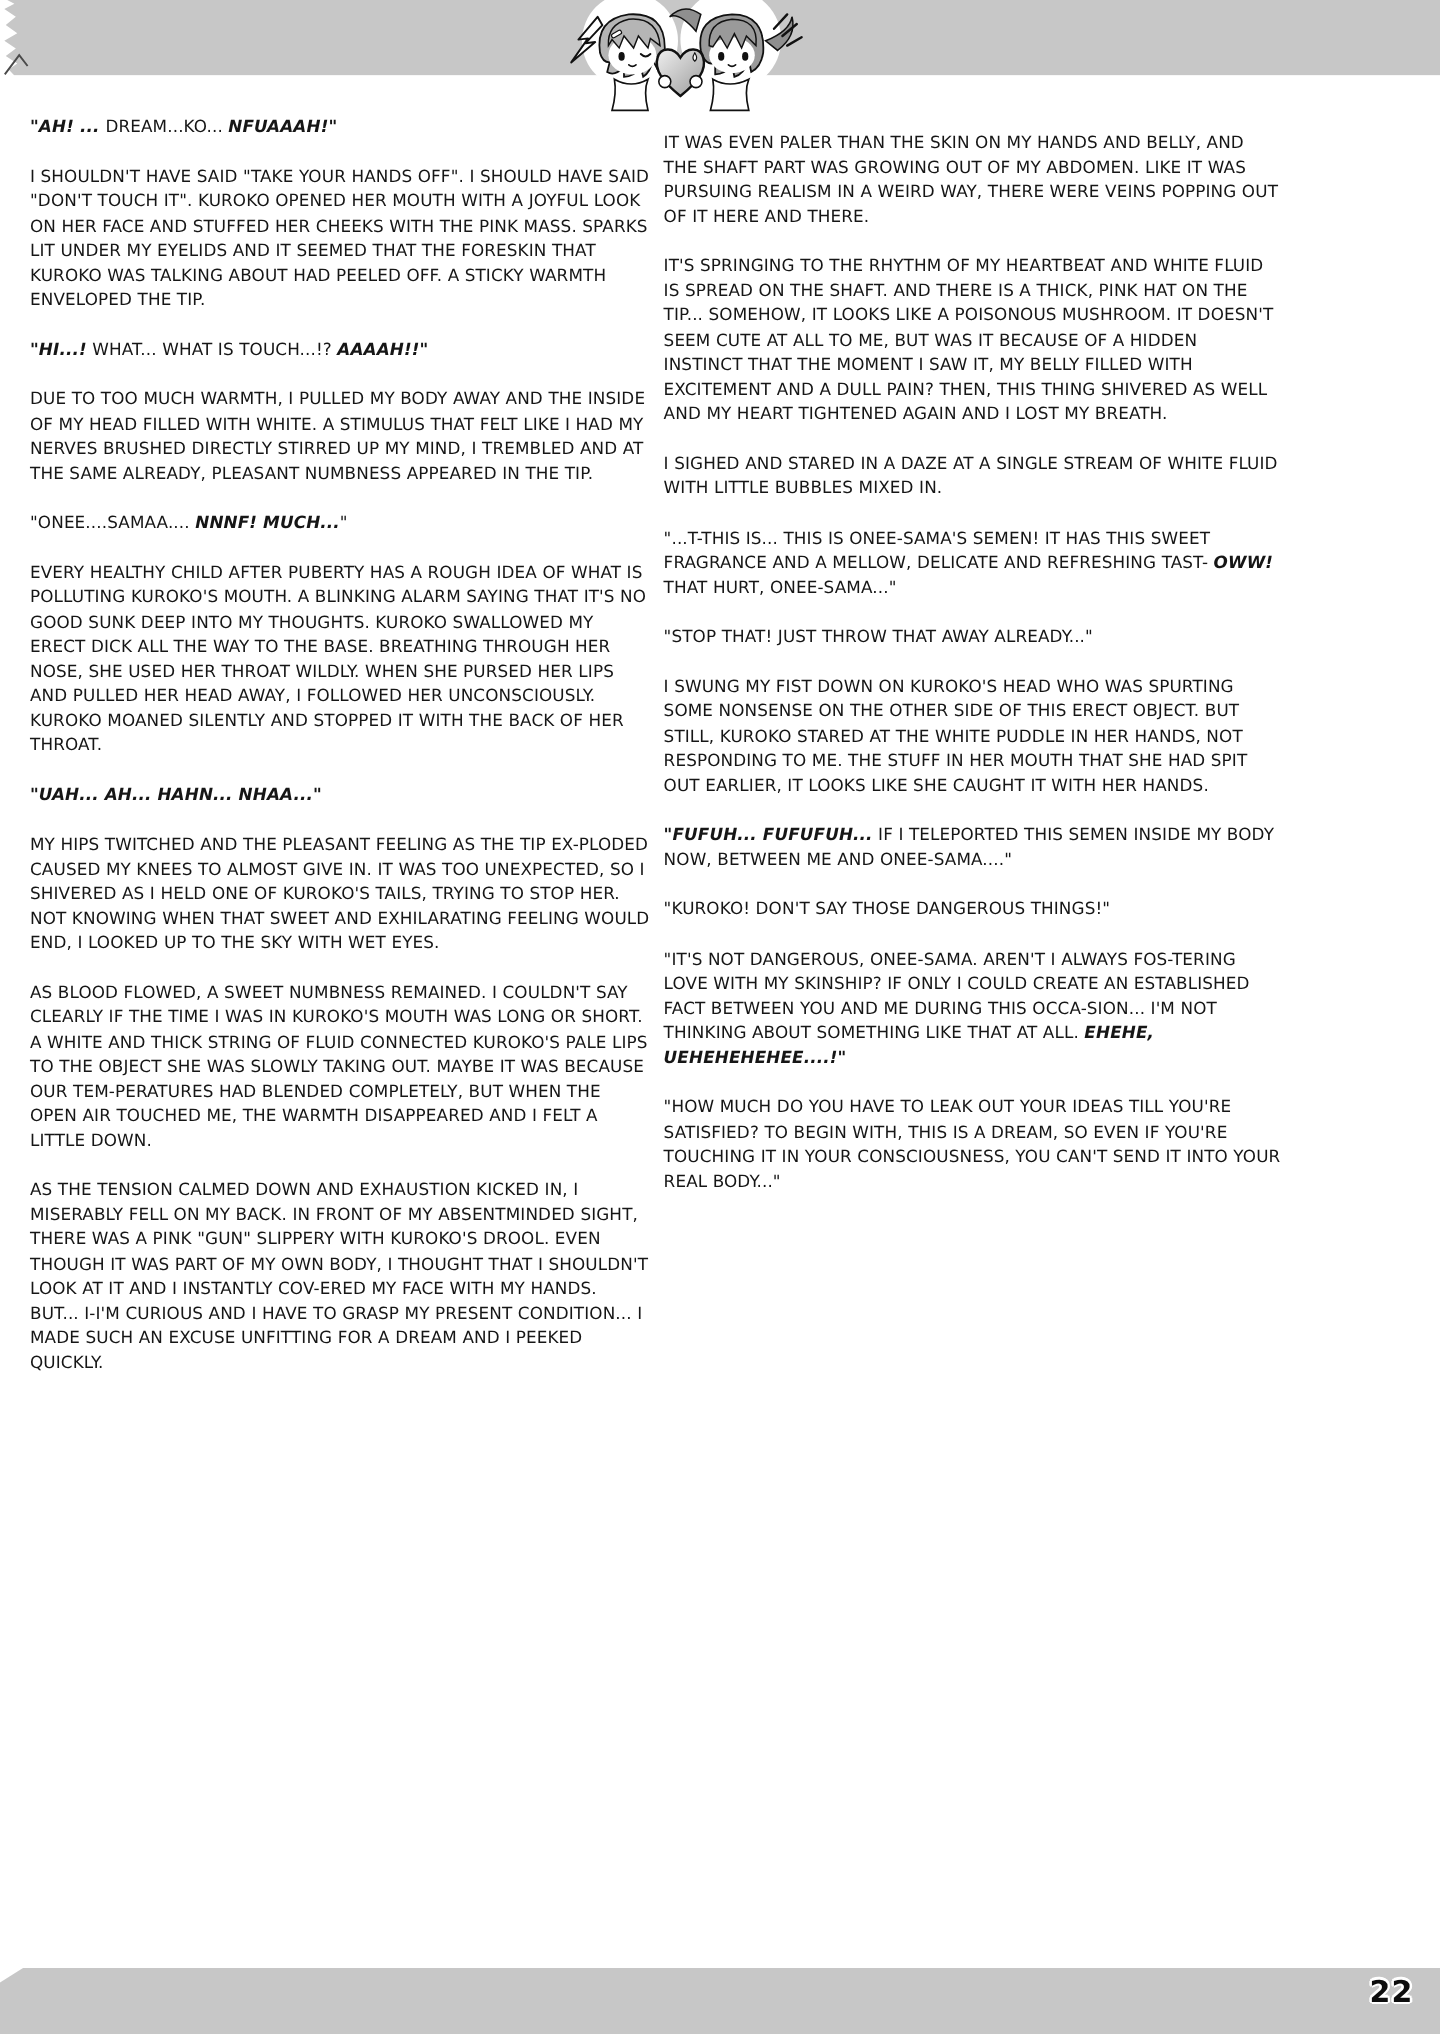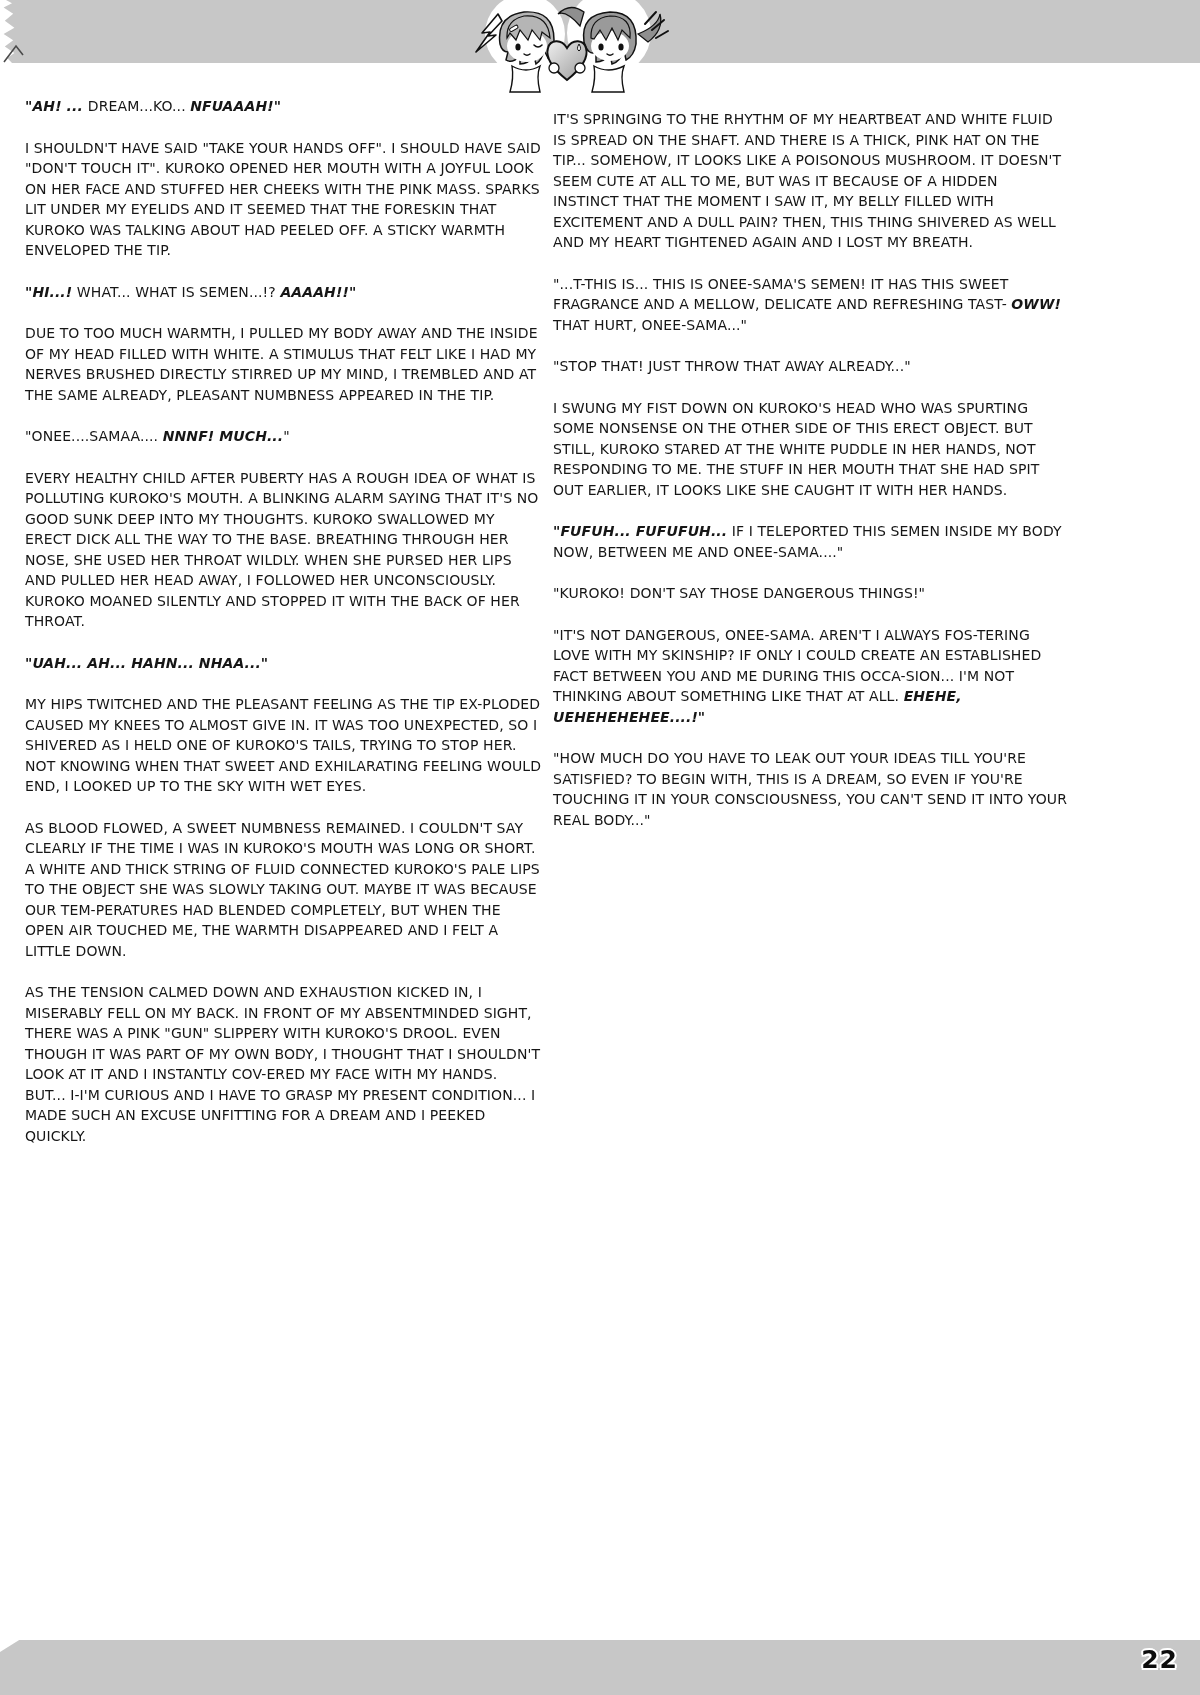--- a/index.html
+++ b/index.html
@@ -117,31 +117,33 @@
     <path d="M117 44 q3 5 0 7 q-3 -2 0 -7 Z" fill="#ffffff" stroke="#111" stroke-width="1"></path>
     <circle cx="92" cy="68" r="5" fill="#ffffff" stroke="#111" stroke-width="1.3"></circle>
     <circle cx="118" cy="68" r="5" fill="#ffffff" stroke="#111" stroke-width="1.3"></circle>
 
     <path d="M183 24 L194 12 M190 30 L202 20 M194 38 L206 31" stroke="#111" stroke-width="2" stroke-linecap="round" fill="none"></path>
   </svg>
 
   <div class="col col-left" id="col-left">
       <p class="para"><span class="em">"AH! ... </span><span>DREAM...KO... </span><span class="em">NFUAAAH!"</span></p>
       <p class="para"><span>I SHOULDN'T HAVE SAID "TAKE YOUR HANDS OFF". I SHOULD HAVE SAID "DON'T TOUCH IT". KUROKO OPENED HER MOUTH WITH A JOYFUL LOOK ON HER FACE AND STUFFED HER CHEEKS WITH THE PINK MASS. SPARKS LIT UNDER MY EYELIDS AND IT SEEMED THAT THE FORESKIN THAT KUROKO WAS TALKING ABOUT HAD PEELED OFF. A STICKY WARMTH ENVELOPED THE TIP.</span></p>
-      <p class="para"><span class="em">"HI...!</span><span> WHAT... WHAT IS SEMEN...!? </span><span class="em">AAAAH!!"</span></p>
+      <p class="para"><span class="em">"HI...!</span><span> WHAT... WHAT IS TOUCH...!? </span><span class="em">AAAAH!!"</span></p>
       <p class="para"><span>DUE TO TOO MUCH WARMTH, I PULLED MY BODY AWAY AND THE INSIDE OF MY HEAD FILLED WITH WHITE. A STIMULUS THAT FELT LIKE I HAD MY NERVES BRUSHED DIRECTLY STIRRED UP MY MIND, I TREMBLED AND AT THE SAME ALREADY, PLEASANT NUMBNESS APPEARED IN THE TIP.</span></p>
       <p class="para"><span>"ONEE....SAMAA.... </span><span class="em">NNNF! MUCH...</span><span>"</span></p>
       <p class="para"><span>EVERY HEALTHY CHILD AFTER PUBERTY HAS A ROUGH IDEA OF WHAT IS POLLUTING KUROKO'S MOUTH. A BLINKING ALARM SAYING THAT IT'S NO GOOD SUNK DEEP INTO MY THOUGHTS. KUROKO SWALLOWED MY ERECT DICK ALL THE WAY TO THE BASE. BREATHING THROUGH HER NOSE, SHE USED HER THROAT WILDLY. WHEN SHE PURSED HER LIPS AND PULLED HER HEAD AWAY, I FOLLOWED HER UNCONSCIOUSLY. KUROKO MOANED SILENTLY AND STOPPED IT WITH THE BACK OF HER THROAT.</span></p>
       <p class="para"><span class="em">"UAH... AH... HAHN... NHAA..."</span></p>
       <p class="para"><span>MY HIPS TWITCHED AND THE PLEASANT FEELING AS THE TIP EX-PLODED CAUSED MY KNEES TO ALMOST GIVE IN. IT WAS TOO UNEXPECTED, SO I SHIVERED AS I HELD ONE OF KUROKO'S TAILS, TRYING TO STOP HER. NOT KNOWING WHEN THAT SWEET AND EXHILARATING FEELING WOULD END, I LOOKED UP TO THE SKY WITH WET EYES.</span></p>
       <p class="para"><span>AS BLOOD FLOWED, A SWEET NUMBNESS REMAINED. I COULDN'T SAY CLEARLY IF THE TIME I WAS IN KUROKO'S MOUTH WAS LONG OR SHORT. A WHITE AND THICK STRING OF FLUID CONNECTED KUROKO'S PALE LIPS TO THE OBJECT SHE WAS SLOWLY TAKING OUT. MAYBE IT WAS BECAUSE OUR TEM-PERATURES HAD BLENDED COMPLETELY, BUT WHEN THE OPEN AIR TOUCHED ME, THE WARMTH DISAPPEARED AND I FELT A LITTLE DOWN.</span></p>
       <p class="para"><span>AS THE TENSION CALMED DOWN AND EXHAUSTION KICKED IN, I MISERABLY FELL ON MY BACK. IN FRONT OF MY ABSENTMINDED SIGHT, THERE WAS A PINK "GUN" SLIPPERY WITH KUROKO'S DROOL. EVEN THOUGH IT WAS PART OF MY OWN BODY, I THOUGHT THAT I SHOULDN'T LOOK AT IT AND I INSTANTLY COV-ERED MY FACE WITH MY HANDS. BUT... I-I'M CURIOUS AND I HAVE TO GRASP MY PRESENT CONDITION... I MADE SUCH AN EXCUSE UNFITTING FOR A DREAM AND I PEEKED QUICKLY.</span></p>
     </div>
   <div class="col col-right" id="col-right">
+      <p class="para"><span>IT WAS EVEN PALER THAN THE SKIN ON MY HANDS AND BELLY, AND THE SHAFT PART WAS GROWING OUT OF MY ABDOMEN. LIKE IT WAS PURSUING REALISM IN A WEIRD WAY, THERE WERE VEINS POPPING OUT OF IT HERE AND THERE.</span></p>
       <p class="para"><span>IT'S SPRINGING TO THE RHYTHM OF MY HEARTBEAT AND WHITE FLUID IS SPREAD ON THE SHAFT. AND THERE IS A THICK, PINK HAT ON THE TIP... SOMEHOW, IT LOOKS LIKE A POISONOUS MUSHROOM.  IT DOESN'T SEEM CUTE AT ALL TO ME, BUT WAS IT BECAUSE OF A HIDDEN INSTINCT THAT THE MOMENT I SAW IT, MY BELLY FILLED WITH EXCITEMENT AND A DULL PAIN? THEN, THIS THING SHIVERED AS WELL AND MY HEART TIGHTENED AGAIN AND I LOST MY BREATH.</span></p>
+      <p class="para"><span>I SIGHED AND STARED IN A DAZE AT A SINGLE STREAM OF WHITE FLUID WITH LITTLE BUBBLES MIXED IN.</span></p>
       <p class="para"><span>"...T-THIS IS... THIS IS ONEE-SAMA'S SEMEN! IT HAS THIS SWEET FRAGRANCE AND A MELLOW, DELICATE AND REFRESHING TAST- </span><span class="em">OWW!</span><span> THAT HURT, ONEE-SAMA..."</span></p>
       <p class="para"><span>"STOP THAT! JUST THROW THAT AWAY ALREADY..."</span></p>
       <p class="para"><span>I SWUNG MY FIST DOWN ON KUROKO'S HEAD WHO WAS SPURTING SOME NONSENSE ON THE OTHER SIDE OF THIS ERECT OBJECT. BUT STILL, KUROKO STARED AT THE WHITE PUDDLE IN HER HANDS, NOT RESPONDING TO ME. THE STUFF IN HER MOUTH THAT SHE HAD SPIT OUT EARLIER, IT LOOKS LIKE SHE CAUGHT IT WITH HER HANDS.</span></p>
       <p class="para"><span class="em">"FUFUH... FUFUFUH...</span><span> IF I TELEPORTED THIS SEMEN INSIDE MY BODY NOW, BETWEEN ME AND ONEE-SAMA...."</span></p>
       <p class="para"><span>"KUROKO! DON'T SAY THOSE DANGEROUS THINGS!"</span></p>
       <p class="para"><span>"IT'S NOT DANGEROUS, ONEE-SAMA. AREN'T I ALWAYS FOS-TERING LOVE WITH MY SKINSHIP? IF ONLY I COULD CREATE AN ESTABLISHED FACT BETWEEN YOU AND ME DURING THIS OCCA-SION... I'M NOT THINKING ABOUT SOMETHING LIKE THAT AT ALL. </span><span class="em">EHEHE, UEHEHEHEHEE....!"</span></p>
       <p class="para"><span>"HOW MUCH DO YOU HAVE TO LEAK OUT YOUR IDEAS TILL YOU'RE SATISFIED? TO BEGIN WITH, THIS IS A DREAM, SO EVEN IF YOU'RE TOUCHING IT IN YOUR CONSCIOUSNESS, YOU CAN'T SEND IT INTO YOUR REAL BODY..."</span></p>
     </div>
 
   <div class="band-bottom"></div>

